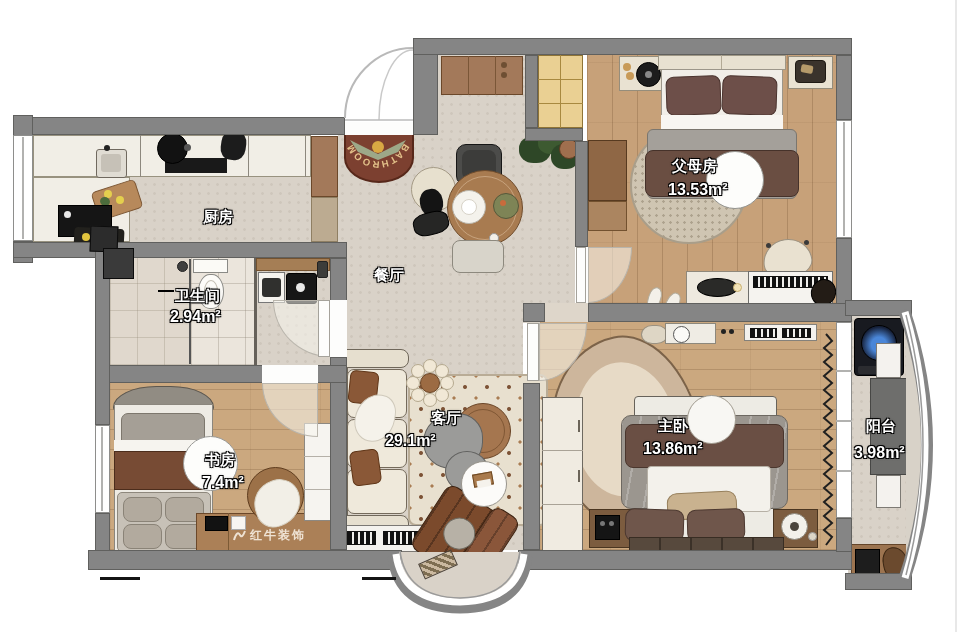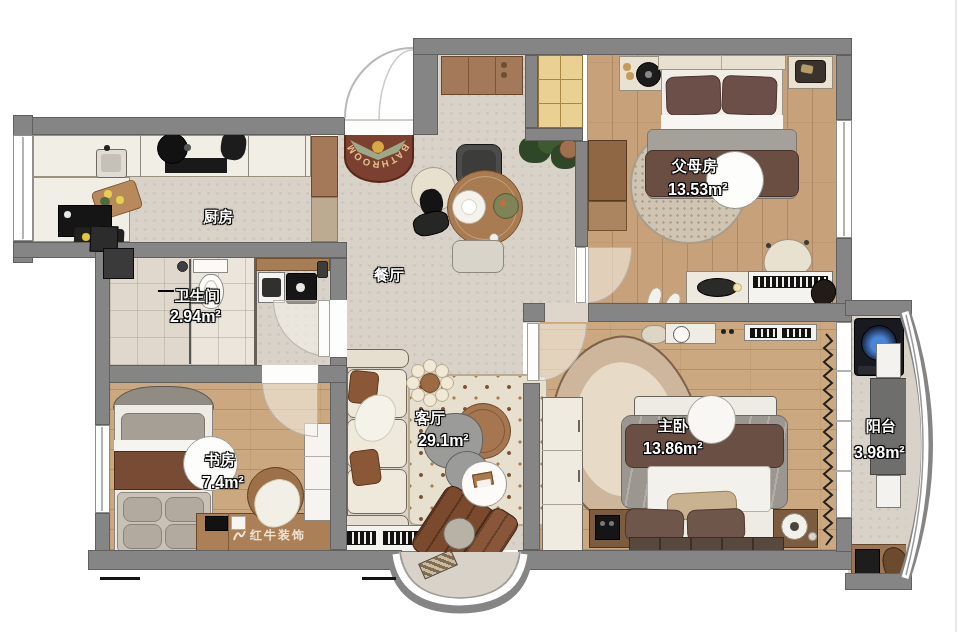--- a/index.html
+++ b/index.html
@@ -342,22 +342,22 @@
   <div class="tick" style="left:100px;top:577px;width:40px;height:3px"></div>
   <div class="tick" style="left:362px;top:577px;width:34px;height:3px"></div>
 
   <div class="rlabel" style="left:203px;top:209px">厨房</div>
   <div class="rlabel" style="left:374px;top:267px">餐厅</div>
   <div class="rlabel" style="left:175px;top:288px">卫生间</div>
   <div class="rlabel area" style="left:170px;top:308px">2.94m²</div>
   <div class="f" style="left:158px;top:290px;width:16px;height:2px;background:#000;z-index:20"></div>
   <div class="rlabel" style="left:205px;top:452px">书房</div>
   <div class="rlabel area" style="left:202px;top:474px">7.4m²</div>
-  <div class="rlabel" style="left:415px;top:410px">客厅</div>
-  <div class="rlabel area" style="left:418px;top:432px">29.1m²</div>
+  <div class="rlabel" style="left:431px;top:410px">客厅</div>
+  <div class="rlabel area" style="left:385px;top:432px">29.1m²</div>
   <div class="rlabel" style="left:658px;top:418px">主卧</div>
   <div class="rlabel area" style="left:643px;top:440px">13.86m²</div>
   <div class="rlabel" style="left:672px;top:158px">父母房</div>
   <div class="rlabel area" style="left:668px;top:181px">13.53m²</div>
   <div class="rlabel" style="left:866px;top:418px">阳台</div>
   <div class="rlabel area" style="left:854px;top:444px">3.98m²</div>
 
   <div style="left:955px;top:0;width:2px;height:632px;background:#e8e8e8;z-index:1"></div>
 </div>
 

